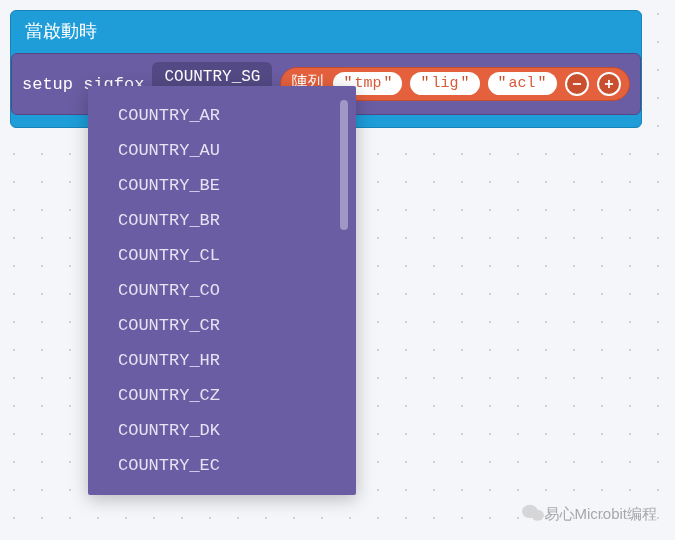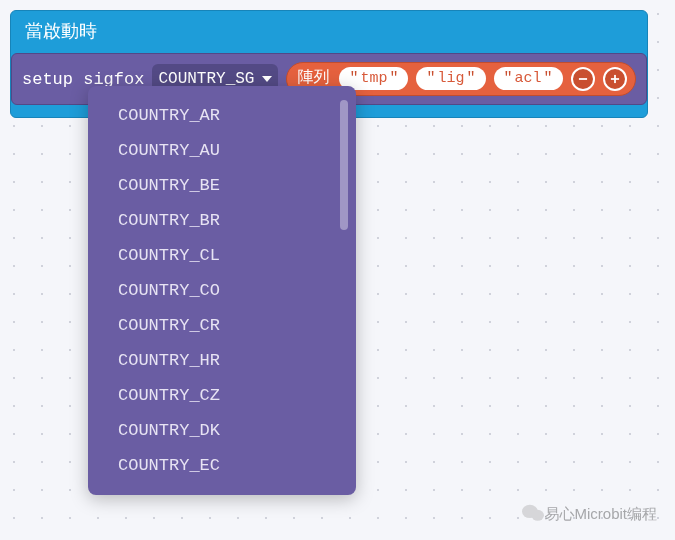--- a/index.html
+++ b/index.html
@@ -54,27 +54,28 @@
     .inner-label {
       color: #fff;
       font-size: 17px;
       font-family: "Courier New", monospace;
       font-weight: 500;
     }
     .dropdown-field {
       background: #534a85;
       color: #fff;
       border-radius: 6px;
-      padding: 6px 6px;
+      padding: 6px 12px;
       display: inline-flex;
       align-items: center;
       gap: 8px;
       font-family: "Courier New", monospace;
       font-size: 16px;
       cursor: pointer;
+      flex-direction: column;
     }
     .dropdown-field .caret {
       width: 0;
       height: 0;
       border-left: 5px solid transparent;
       border-right: 5px solid transparent;
       border-top: 6px solid #fff;
     }
     .array-block {
       background: #e5613e;
@@ -124,21 +125,21 @@
     .circle-btn svg {
       width: 14px;
       height: 14px;
     }
     .dropdown-menu {
       position: absolute;
       top: 86px;
       left: 88px;
       width: 268px;
       background: #6a5da3;
-      border-radius: 8px;
+      border-radius: 2px;
       box-shadow: 0 4px 18px rgba(0,0,0,0.25);
       padding: 12px 6px 12px 0;
       max-height: 416px;
       overflow: hidden;
     }
     .dropdown-menu::before {
       content: "";
       position: absolute;
       top: -10px;
       left: 130px;

